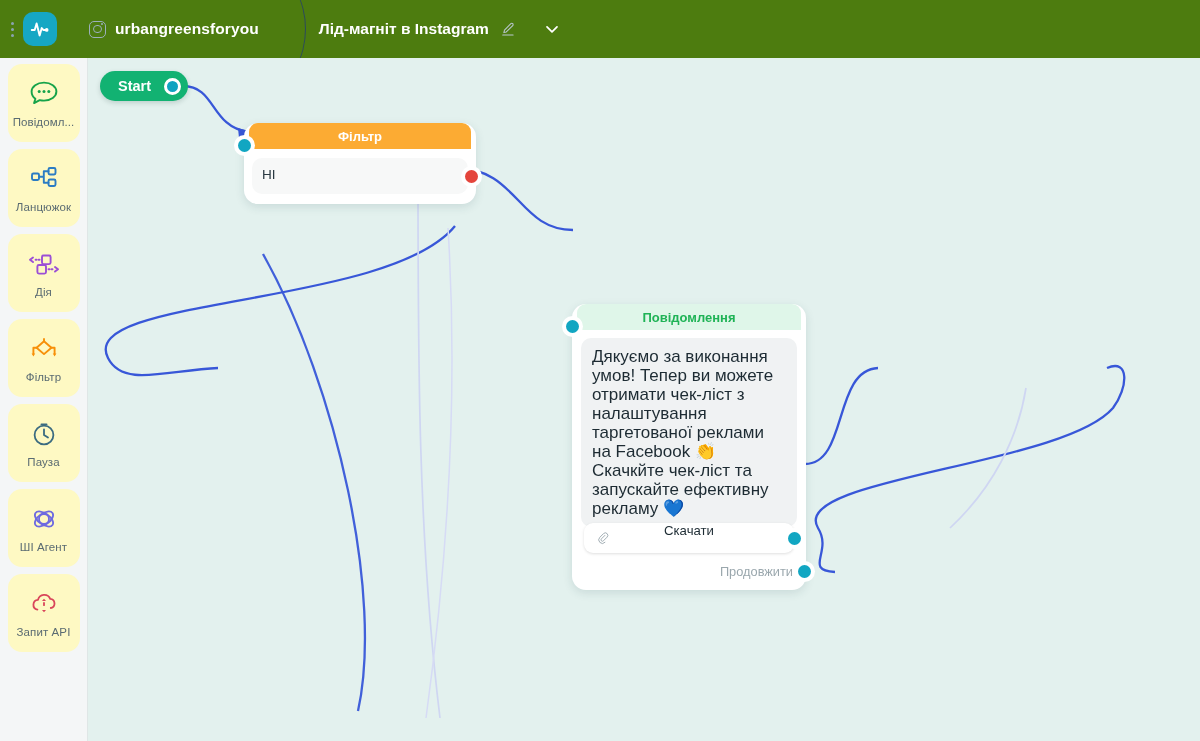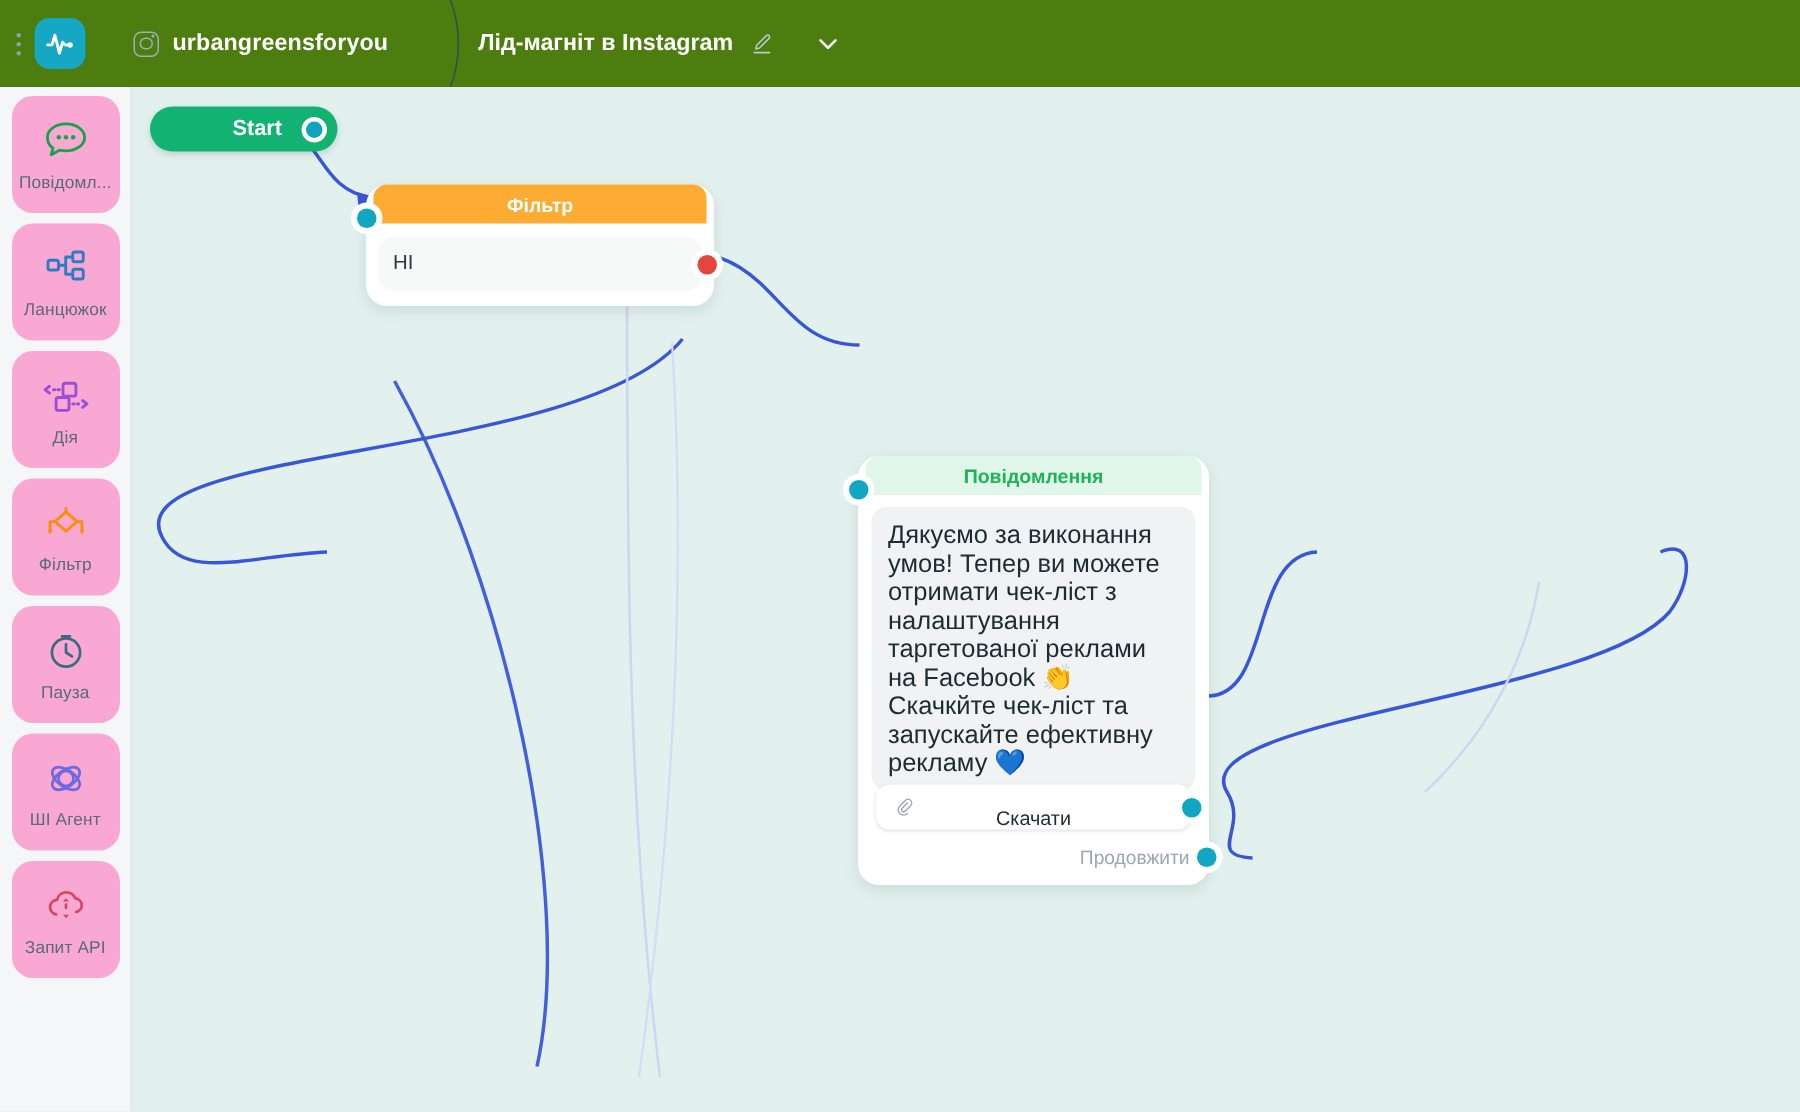--- a/index.html
+++ b/index.html
@@ -66,21 +66,21 @@
   
   #sidebar {
     position: absolute; left: 0; top: 58px; width: 88px; height: 683px;
     background: #f4f6f7;
     padding-top: 6px;
     display: flex; flex-direction: column; align-items: center; gap: 2px;
     z-index: 30;
     border-right: 1px solid #dfe6e6;
   }
   .side-item {
-    width: 72px; height: 78px; border-radius: 14px; background: #f9a8d4;
+    width: 72px; height: 78px; border-radius: 14px; background: #fef9c3;
     display: flex; flex-direction: column; align-items: center; justify-content: center;
     gap: 7px; cursor: pointer; flex: none;
     margin-bottom: 5px;
   }
   .side-item .lbl {
     font-size: 11.5px; color: #5a6b72; letter-spacing: .1px; white-space: nowrap;
   }
   .side-ico { height: 30px; display: flex; align-items: center; justify-content: center; }
 
   
@@ -91,21 +91,21 @@
   #edges { position: absolute; left: 0; top: 0; width: 1112px; height: 683px; }
 
   .node { position: absolute; z-index: 10; }
 
   .start-pill {
     display: flex; align-items: center;
     background: #12b272; border-radius: 20px;
     height: 30px; padding: 0 7px 0 18px; gap: 13px;
     box-shadow: 0 2px 5px rgba(20,60,50,.18);
   }
-  .start-pill .txt { color: #fff; font-size: 14.5px; font-weight: bold; margin-left: 37px; }
+  .start-pill .txt { color: #fff; font-size: 14.5px; font-weight: bold; }
 
   .port {
     width: 17px; height: 17px; border-radius: 50%;
     background: #0fa3c0; border: 3.5px solid #ffffff;
     box-shadow: 0 0 0 .5px rgba(0,0,0,.05);
   }
   .port-sm {
     width: 13px; height: 13px; border-radius: 50%;
     background: #11a6c2; box-shadow: 0 0 0 4px #ffffff;
   }
@@ -130,21 +130,21 @@
 
   .bubble {
     background: #f0f2f3; border-radius: 10px; padding: 9px 11px;
     font-size: 17px; line-height: 19px; color: #1d2b33;
     white-space: pre-wrap; margin-bottom: 0;
   }
   .bubble:last-child { margin-bottom: 0; }
 
   .cta {
     background: #ffffff; border-radius: 9px; height: 30px;
-    display: flex; align-items: flex-end; justify-content: center;
+    display: flex; align-items: flex-start; justify-content: center;
     font-size: 13.2px; color: #1d2b33; position: relative;
     margin-top: 9px; box-shadow: 0 1px 3px rgba(0,0,0,.13);
     cursor: pointer;
   }
   .cta .clip { position: absolute; left: 11px; top: 7px; }
   .cta .pt { position: absolute; right: -7px; top: 8.5px; }
 
   .continue-row {
     display: flex; align-items: center; justify-content: flex-end;
     gap: 10px; padding: 9px 4px 2px 0; position: relative;

